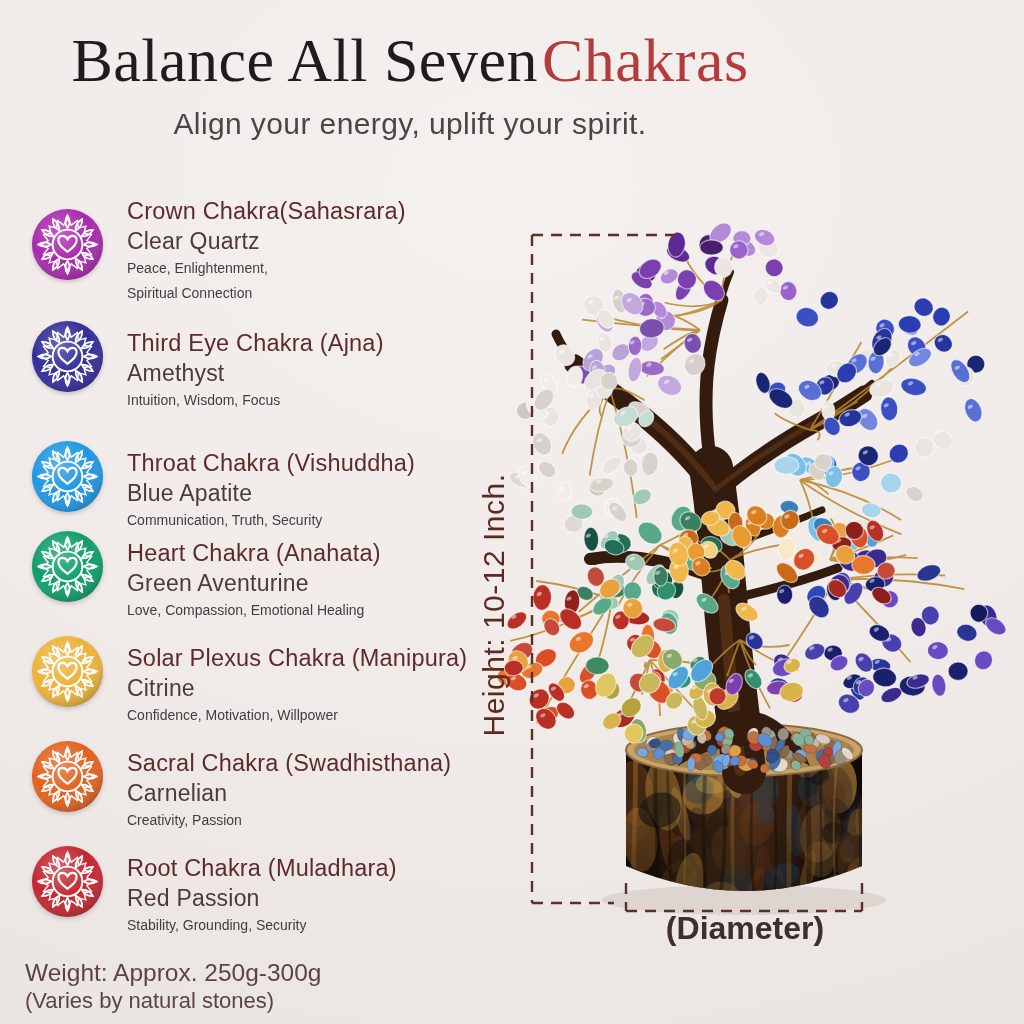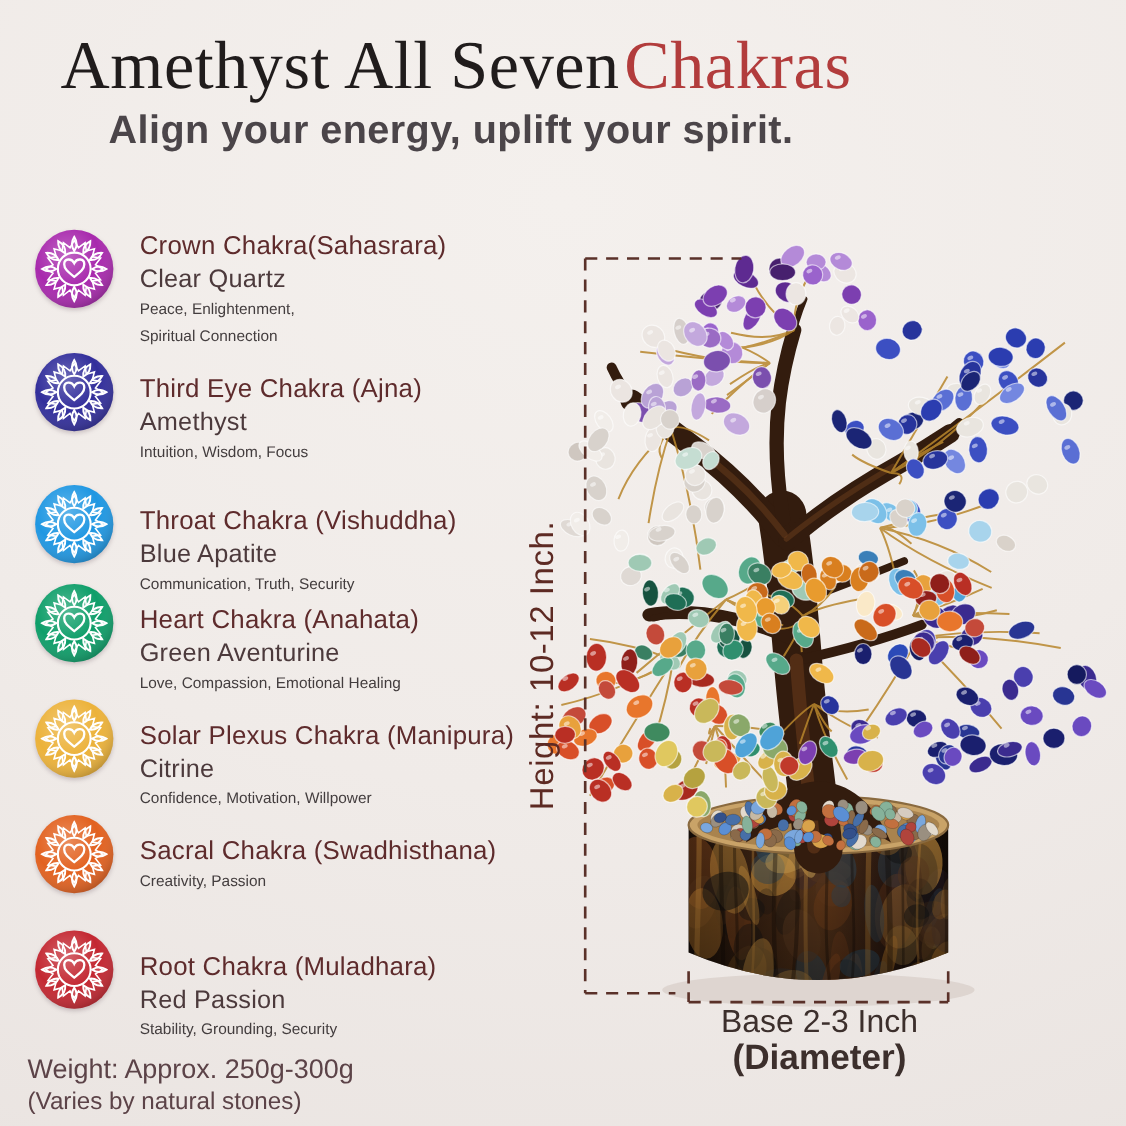--- a/index.html
+++ b/index.html
@@ -6,27 +6,27 @@
   .canvas{position:relative;width:1024px;height:1024px;overflow:hidden;
     background:radial-gradient(120% 95% at 50% 18%, #f4f0ed 0%, #f0ebe8 55%, #eae4e1 100%);
     font-family:"Liberation Sans","DejaVu Sans",sans-serif;}
   #tree-svg{position:absolute;inset:0;}
   .hidden-defs{position:absolute;width:0;height:0;overflow:hidden;}
 
   .header{position:absolute;left:55px;top:26px;width:710px;text-align:center;}
   .header h1{margin:0;font-family:"Liberation Serif","DejaVu Serif",serif;font-weight:400;
     font-size:62px;line-height:1.12;color:#201c1c;letter-spacing:.5px;white-space:nowrap;}
   .title-accent{margin-left:4px;}
-  .subtitle{margin-top:2px;font-size:36px;color:#4b4549;letter-spacing:.4px;font-weight:bold;}
+  .subtitle{margin-top:12px;font-size:30px;color:#4b4549;letter-spacing:.4px;}
 
   .chakra-row{position:absolute;left:31px;display:flex;gap:23px;}
   .ch-icon{width:73px;height:73px;flex:none;margin-top:4px;filter:drop-shadow(0 2px 2px rgba(60,30,50,.22));}
   .row-crown .ch-icon{margin-top:16px;}
-  .ch-text{width:412px;margin-top:22px;}
-  .row-crown .ch-text{margin-top:16px;}
+  .ch-text{width:412px;margin-top:12px;}
+  .row-crown .ch-text{margin-top:4px;}
   .ch-title{font-size:23.5px;line-height:30px;color:#5e2b2c;letter-spacing:.2px;}
   .ch-stone{font-size:23px;line-height:30px;color:#4c3a3c;letter-spacing:.2px;}
   .ch-traits{font-size:14px;line-height:25px;color:#433d3e;}
   .ch-traits span{display:block;}
 
   .height-label{position:absolute;left:337px;top:585px;width:320px;height:40px;
     transform:rotate(-90deg);text-align:center;font-size:30px;color:#5d2a23;letter-spacing:.5px;}
   .base-label{position:absolute;left:624px;top:913px;width:242px;text-align:center;color:#3c2f2c;}
   .base-label .l1{font-size:29px;line-height:33px;}
   .base-label .l2{font-size:32px;line-height:30px;font-weight:bold;}
@@ -840,21 +840,21 @@
         <path d="M532 235 H 674"></path>
         <path d="M532 235 V 903"></path>
         <path d="M532 903 H 614"></path>
         <path d="M626 883 V 911"></path>
         <path d="M862 883 V 911"></path>
         <path d="M626 911 H 862"></path>
       </g>
     </svg>
 
   <div class="header">
-    <h1><span>Amethyst All Seven</span><span class="title-accent" style="color: rgb(178, 60, 60);">Chakras</span></h1>
+    <h1><span>Balance All Seven</span><span class="title-accent" style="color: rgb(178, 60, 60);">Chakras</span></h1>
     <div class="subtitle">Align your energy, uplift your spirit.</div>
   </div>
 
   <div class="chakra-row row-crown" style="top:192px">
     <svg class="ch-icon" viewBox="0 0 76 76">
       <circle cx="38" cy="38" r="37" fill="#a829ad"></circle>
       <circle cx="38" cy="38" r="37" fill="url(#iconShade)"></circle>
         <use href="#mandala"></use>
     </svg>
     <div class="ch-text">
@@ -928,20 +928,21 @@
   </div>
 
   <div class="chakra-row" style="top:736px">
     <svg class="ch-icon" viewBox="0 0 76 76">
       <circle cx="38" cy="38" r="37" fill="#e2611f"></circle>
       <circle cx="38" cy="38" r="37" fill="url(#iconShade)"></circle>
         <use href="#mandala"></use>
     </svg>
     <div class="ch-text">
       <div class="ch-title">Sacral Chakra (Swadhisthana)</div>
+      <div class="ch-stone">Carnelian</div>
       <div class="ch-traits">
           <span>Creativity, Passion</span>
         </div>
     </div>
   </div>
 
   <div class="chakra-row" style="top:841px">
     <svg class="ch-icon" viewBox="0 0 76 76">
       <circle cx="38" cy="38" r="37" fill="#c32731"></circle>
       <circle cx="38" cy="38" r="37" fill="url(#iconShade)"></circle>
@@ -951,21 +952,20 @@
       <div class="ch-title">Root Chakra (Muladhara)</div>
       <div class="ch-stone">Red Passion</div>
       <div class="ch-traits">
           <span>Stability, Grounding, Security</span>
         </div>
     </div>
   </div>
 
   <div class="height-label">Height: 10-12 Inch.</div>
   <div class="base-label">
-    <div class="l1">Base 2-3 Inch</div>
     <div class="l2">(Diameter)</div>
   </div>
 
   <div class="weight">
     <div class="l1">Weight: Approx. 250g-300g</div>
     <div class="l2">(Varies by natural stones)</div>
   </div>
 
 </div>
 

